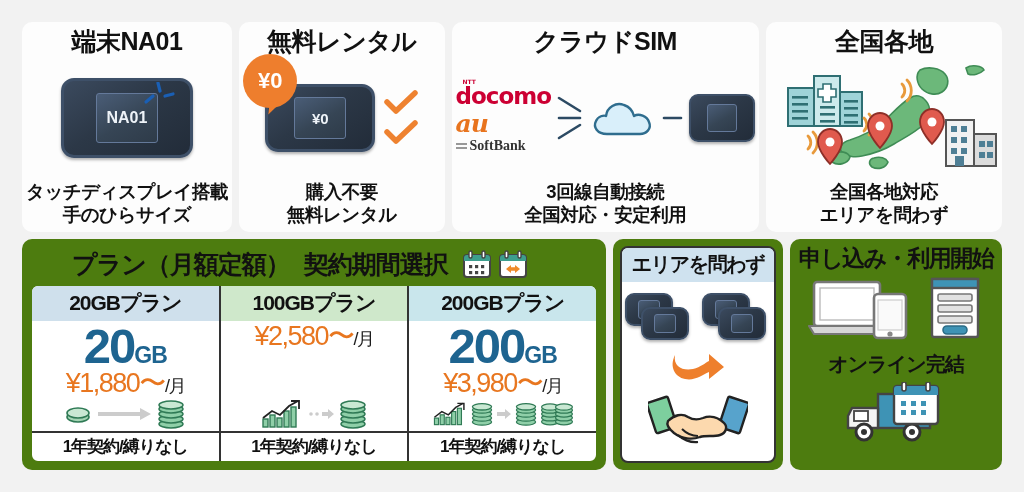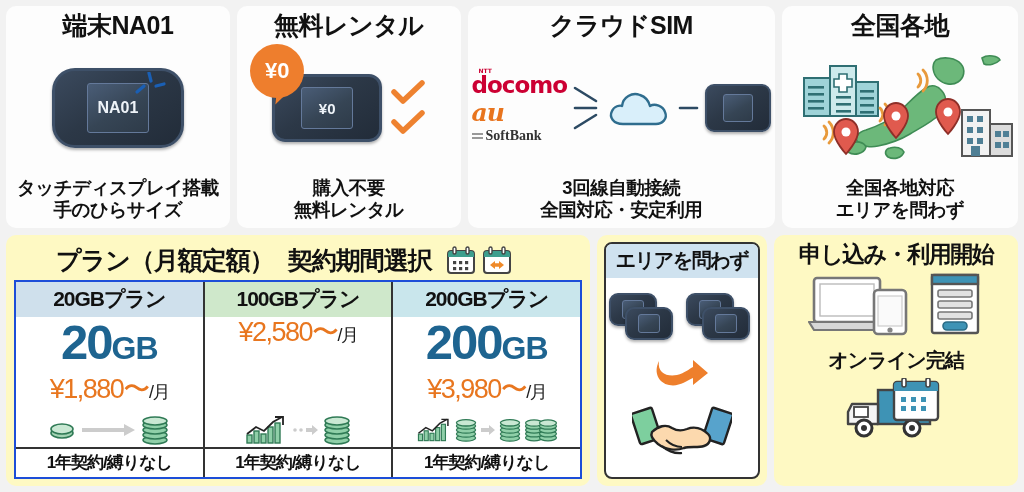--- a/index.html
+++ b/index.html
@@ -6,21 +6,21 @@
   html, body {
     width: 1024px; height: 492px;
     background: #ffffff;
     font-family: "Liberation Sans", "DejaVu Sans", sans-serif;
     overflow: hidden;
   }
   .page {
     position: relative;
     width: 1024px; height: 492px;
     background: #f2f2f2;
-    padding: 6px;
+    padding: 22px;
     display: flex; flex-direction: column; gap: 7px;
   }
 
   
   .top-row { display: flex; gap: 7px; height: 222px; }
   .feature-card {
     flex: 1; background: #fdfdfd; border-radius: 10px;
     display: flex; flex-direction: column; align-items: center;
     padding: 6px 4px 4px; position: relative;
   }
@@ -46,21 +46,21 @@
     border: 3px solid #3e5068; border-radius: 13px;
     display: flex; align-items: center; justify-content: center;
     box-shadow: 0 2px 3px rgba(0,0,0,.3);
   }
   .router-screen {
     background: linear-gradient(150deg,#4a5d77 0%,#364555 55%,#2e3b49 100%);
     border: 1px solid #5c7further; border-radius: 3px;
     display: flex; align-items: center; justify-content: center;
     color: #eef3f8; font-weight: 700;
   }
-  .router.r1 { width: 132px; height: 80px; border-radius: 23px; }
+  .router.r1 { width: 132px; height: 80px; }
   .router.r1 .router-screen { width: 62px; height: 50px; font-size: 16px; border:1px solid #64799a;}
   .router.r2 { width: 110px; height: 68px; }
   .router.r2 .router-screen { width: 52px; height: 42px; font-size: 15px; border:1px solid #64799a;}
   .router.r3 { width: 66px; height: 48px; border-width:2px; border-radius:9px;}
   .router.r3 .router-screen { width: 30px; height: 28px; font-size: 0; border:1px solid #64799a;}
 
   
   .sparkle { position: absolute; top: 4px; right: 16px; width: 34px; height: 28px; }
 
   
@@ -87,37 +87,37 @@
   .carrier-docomo .tiny { position:absolute; top:-5px; left:7px; font-size:6px; letter-spacing:0;}
   .carrier-au { color:#e8741e; font-size: 25px; font-weight:700; font-style: italic;
                 font-family:"DejaVu Serif", serif; letter-spacing:-1px; line-height:.95;}
   .carrier-sb { color:#333; font-size: 14px; font-weight:600; font-family:"Liberation Serif",serif; display:flex; align-items:center; gap:3px;}
   .sb-bars { display:inline-flex; flex-direction:column; gap:2px; }
   .sb-bars i { display:block; width:11px; height:2px; background:#999; }
   .cloud-shape { position: relative; width: 66px; height: 42px; }
 
   
   .bottom-row { display: flex; gap: 7px; flex: 1; }
-  .panel { background: #fef9c3; border-radius: 10px; }
+  .panel { background: #4d7c0f; border-radius: 10px; }
   .panel-plans { flex: 0 0 584px; padding: 5px 8px 7px; display:flex; flex-direction:column; }
   .plans-head { display: flex; align-items: center; gap: 14px; padding-left: 42px; height: 40px;}
   .plans-head-title { font-size: 25px; font-weight: 700; color:#111; letter-spacing:-1px; white-space:nowrap; }
   .cal-icons { display: flex; gap: 6px; }
   .cal { width: 30px; height: 29px; }
-  .plan-cards { display: flex; flex: 1; border: 2px solid #1d4ed8; border-radius: 0; overflow: hidden; background:#fff;}
+  .plan-cards { display: flex; flex: 1; border: 2px solid #4d7c0f; border-radius: 8px; overflow: hidden; background:#fff;}
   .plan-card { flex: 1; display: flex; flex-direction: column; position: relative; }
   .plan-card + .plan-card { border-left: 2px solid #333; }
   .plan-hd {
     text-align: center; font-size: 21px; font-weight: 700; color: #111;
     padding: 3px 0 4px; letter-spacing: -1px; white-space:nowrap;
   }
   .plan-body { flex:1; display:flex; flex-direction:column; align-items:center; justify-content:space-between; padding: 2px 0 0;}
   .plan-amount { color: #1e6490; font-weight: 700; line-height: .95; letter-spacing: -2px; white-space:nowrap;}
   .plan-amount .num { font-size: 49px; }
-  .plan-amount .unit { font-size: 32px; letter-spacing:-1px;}
+  .plan-amount .unit { font-size: 23px; letter-spacing:-1px;}
   .plan-price { font-size: 27px; font-weight: 400; color: #e8761f; letter-spacing: -1.5px; white-space:nowrap; line-height:1;}
   .plan-price .per { color: #1c1c1c; font-size: 18px; }
   .plan-icons { height: 34px; display: flex; align-items: center; justify-content: center; gap: 4px;}
   .plan-note {
     width: 100%; text-align: center; font-size: 17px; font-weight: 700;
     color:#111; border-top: 2px solid #333; padding: 2px 0 3px; letter-spacing:-1px; white-space:nowrap;
   }
 
   
   .panel-multi { flex: 0 0 170px; padding: 7px; display: flex; }

